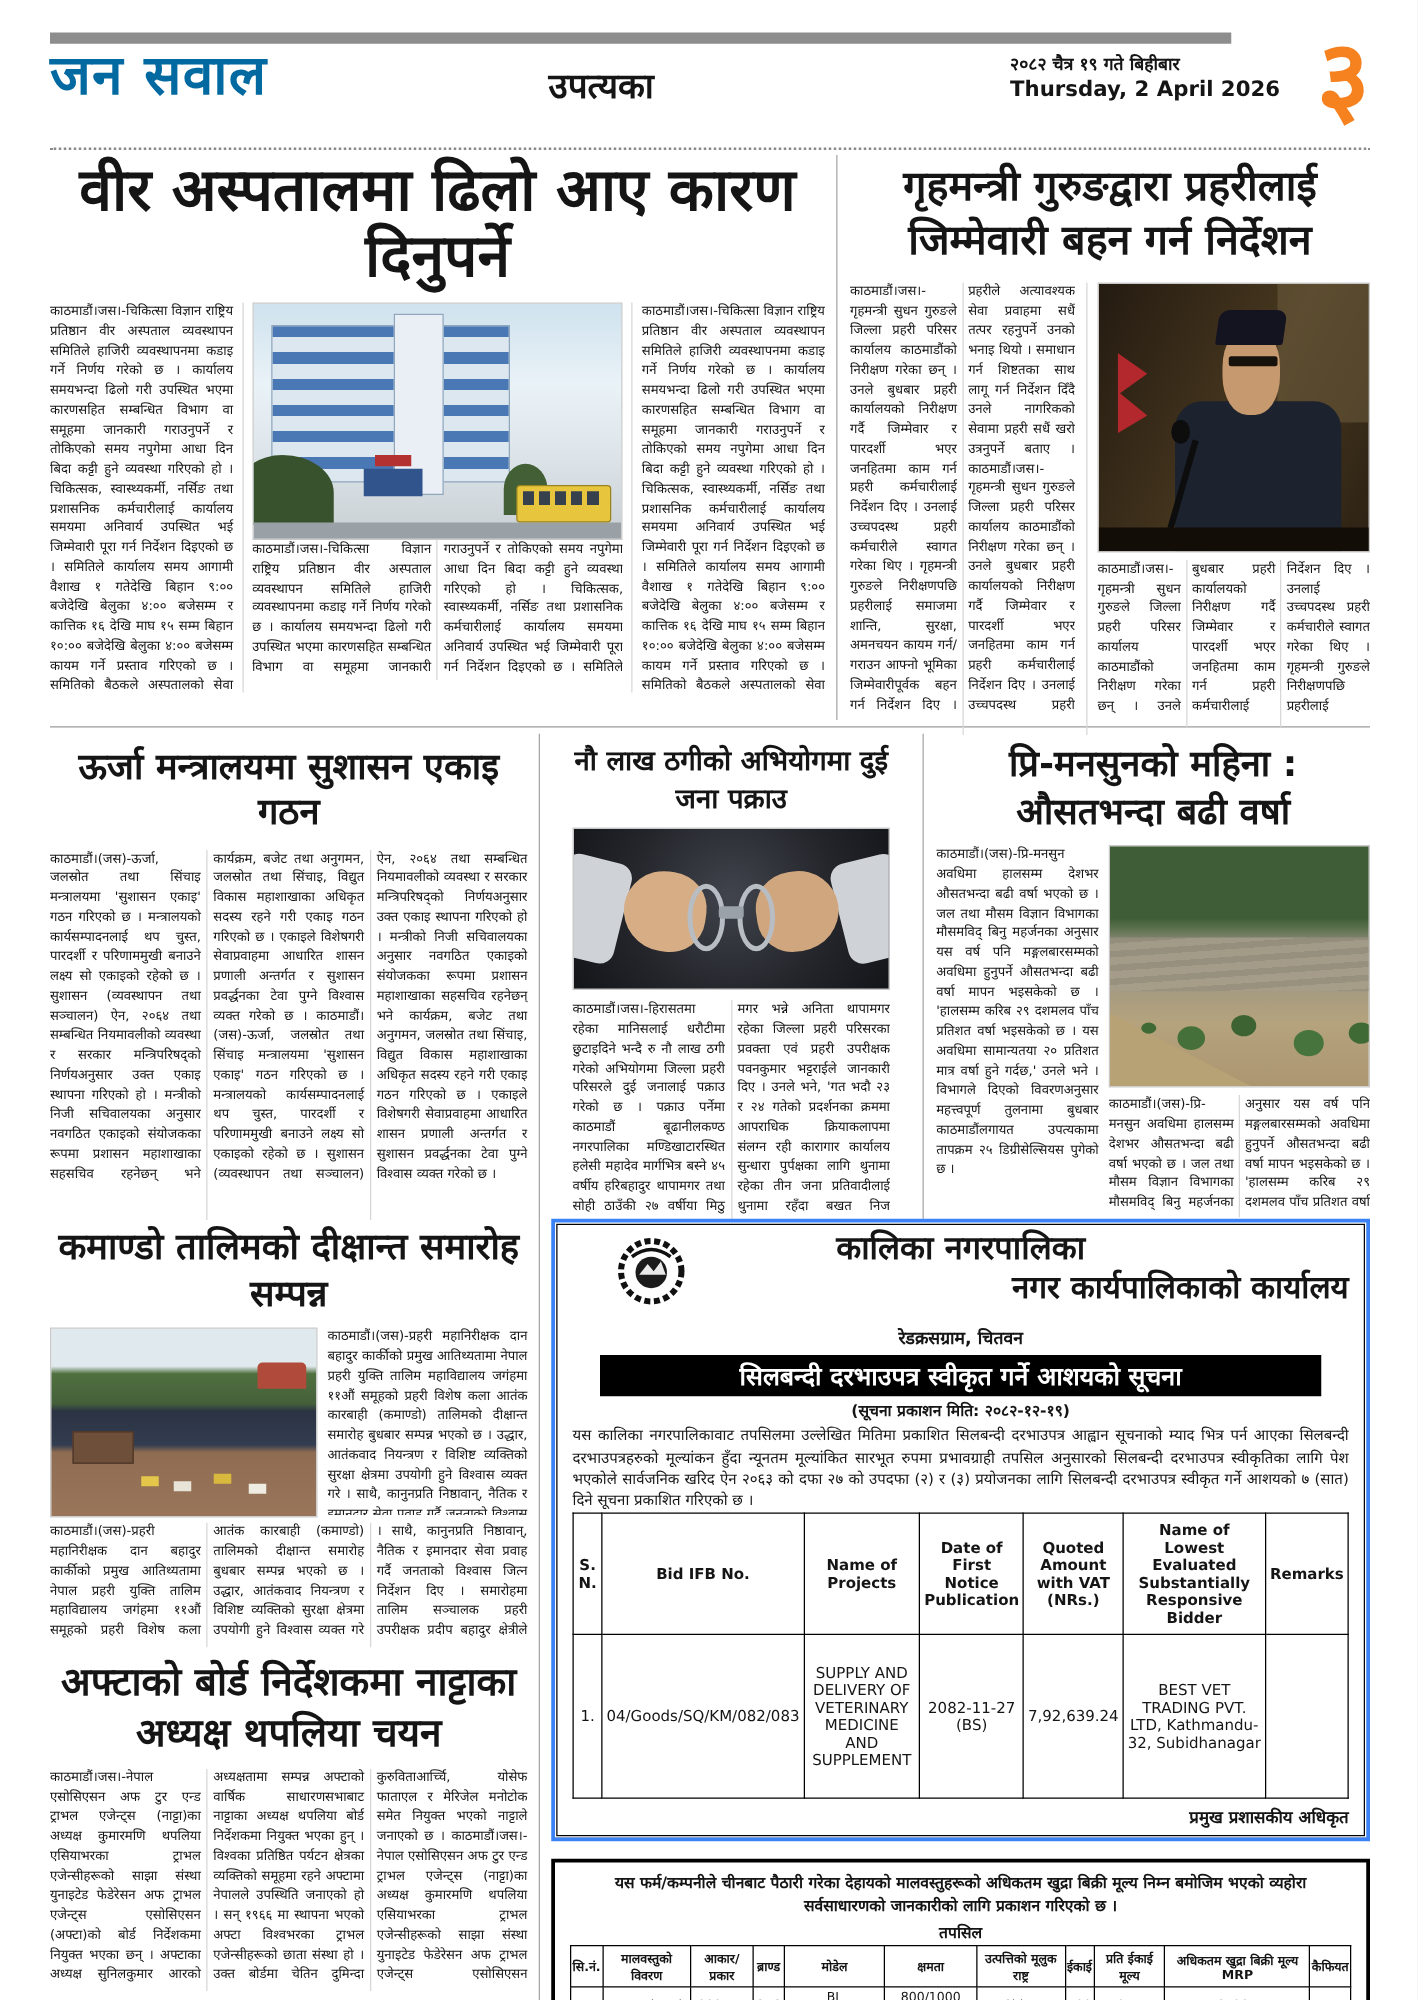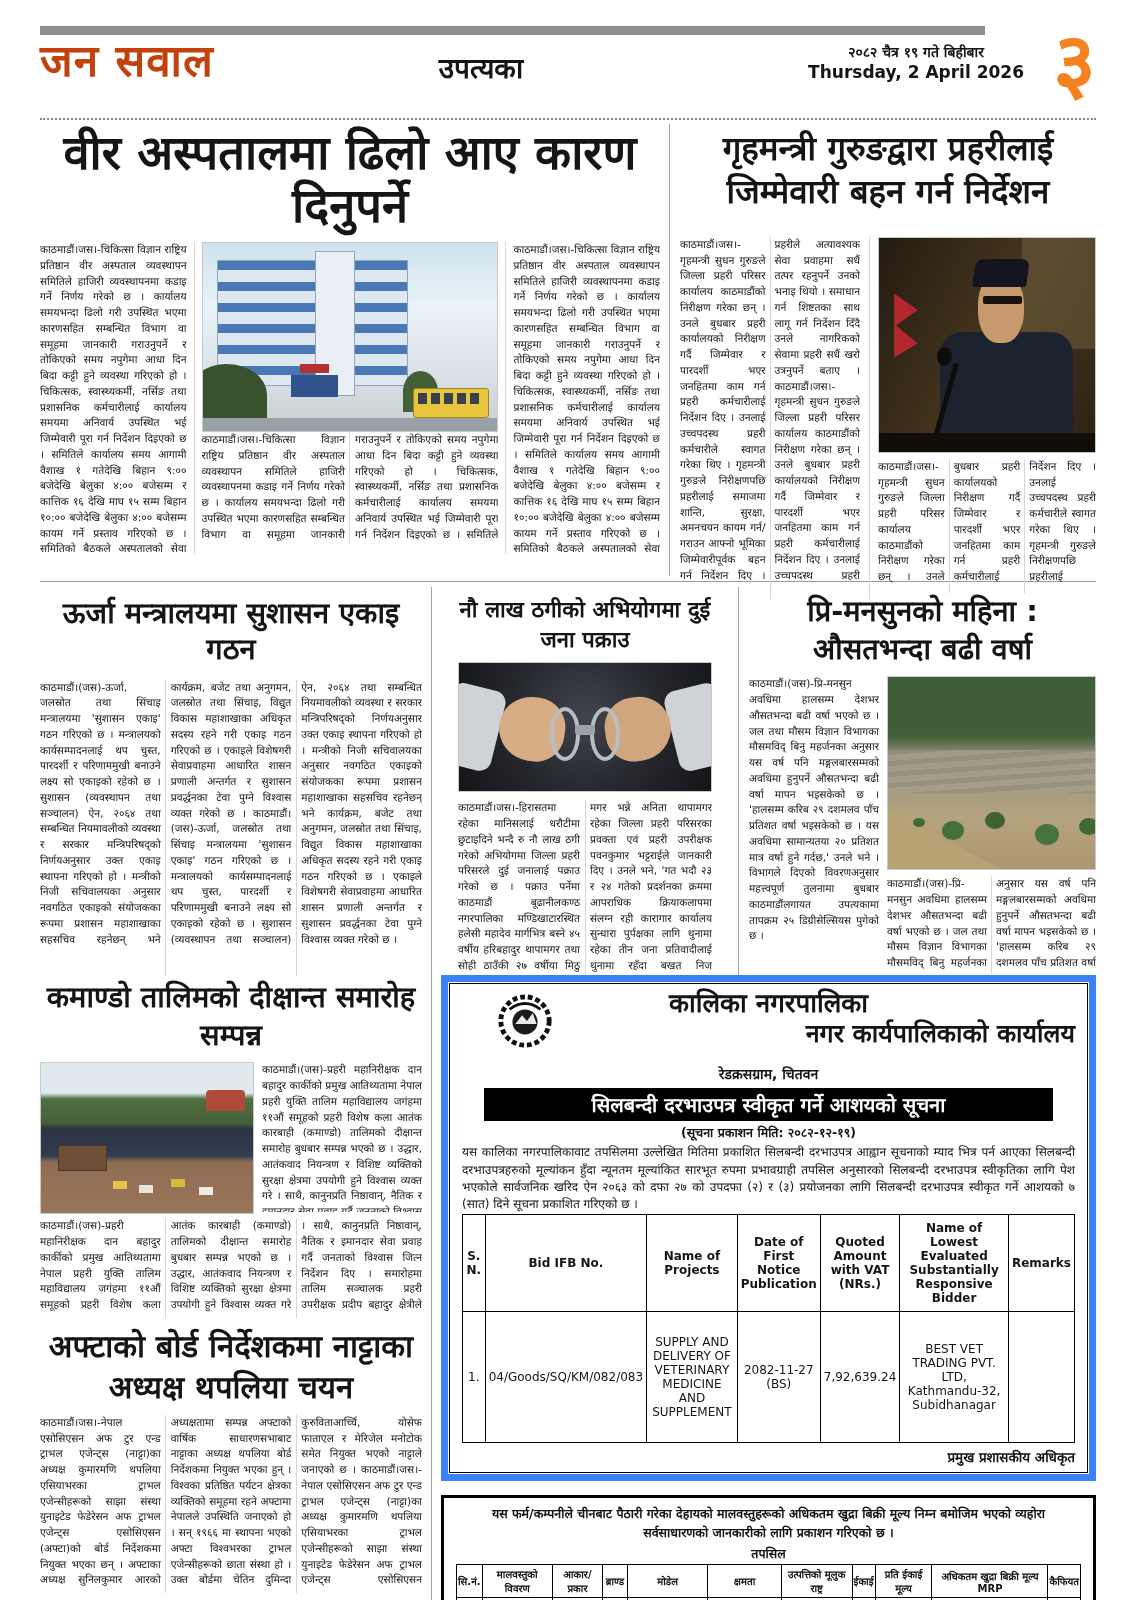--- a/index.html
+++ b/index.html
@@ -2,40 +2,40 @@
 <html><head>
 <meta charset="utf-8">
 <style>
   html,body{margin:0;padding:0;width:1134px;height:1600px;background:#f4f4f2;overflow:hidden;}
   body{font-family:"DejaVu Sans","Liberation Sans",sans-serif;color:#151515;}
   .page{position:relative;width:1134px;height:1600px;background:#fff;box-sizing:border-box;padding:16px 38px 8px 40px;}
   
   .masthead{position:relative;height:86px;}
   .mast-bar{height:9px;background:#8d8d8d;width:945px;margin-top:10px;}
   .mast-row{display:flex;align-items:flex-end;margin-top:4px;}
-  .paper-name{font-size:44px;font-weight:900;color:#c2410c;letter-spacing:1px;line-height:1;}
+  .paper-name{font-size:44px;font-weight:900;color:#0369a1;letter-spacing:1px;line-height:1;}
   .section-name{flex:1;text-align:center;font-size:28px;font-weight:900;line-height:1;padding-right:60px;}
-  .mast-dates{text-align:center;margin-right:72px;line-height:1.25;white-space:nowrap;}
+  .mast-dates{text-align:left;margin-right:72px;line-height:1.25;white-space:nowrap;}
   .date-np{font-size:14px;font-weight:700;}
   .date-en{font-size:17px;font-weight:700;}
   .page-num{position:absolute;right:0;top:-4px;font-size:82px;font-weight:900;color:#f6821f;line-height:1;}
   .mast-rule{border:none;border-top:2px dotted #8a8a8a;margin:6px 0 4px 0;}
   
   .btxt{font-size:10.5px;line-height:1.5;text-align:justify;overflow:hidden;word-break:break-word;}
   .hrule{border:none;border-top:1px solid #9b9b9b;margin:5px 0;}
   
   .row1{display:flex;height:452px;}
   .art1{width:620px;}
   .art1 .headline{font-size:47px;font-weight:900;text-align:center;line-height:1.13;margin:2px 0 10px 0;}
   .art1-body{display:flex;height:312px;}
   .a1col{width:150px;}
   .a1mid{width:304px;border-left:1px solid #d7d7d7;border-right:1px solid #d7d7d7;padding:0 7px;margin:0 7px;}
   .a1mid-text{columns:2;column-gap:10px;column-rule:1px solid #d7d7d7;height:112px;}
   .art2{flex:1;border-left:1px solid #a5a5a5;margin-left:9px;padding-left:10px;}
-  .art2 .headline{font-size:33px;font-weight:800;text-align:center;line-height:1.3;margin:4px 0 23px 0;}
+  .art2 .headline{font-size:33px;font-weight:800;text-align:center;line-height:1.3;margin:4px 0 12px 0;}
   .art2-content{display:flex;height:362px;}
   .a2left{width:180px;columns:2;column-gap:9px;column-rule:1px solid #d7d7d7;}
   .a2right{flex:1;margin-left:9px;border-left:1px solid #d7d7d7;padding-left:8px;}
   .a2right-text{columns:3;column-gap:9px;column-rule:1px solid #d7d7d7;height:134px;margin-top:6px;}
   
   .row2{display:flex;height:388px;}
   .art3{width:382px;padding-right:9px;}
   .art3 .headline{font-size:29px;font-weight:800;text-align:center;line-height:1.25;margin:8px 0 12px 0;}
   .art3-text{columns:3;column-gap:10px;column-rule:1px solid #d7d7d7;height:296px;}
   .art4{width:254px;border-left:1px solid #a5a5a5;border-right:1px solid #a5a5a5;padding:0 26px;}
@@ -52,21 +52,21 @@
   .row3-left{width:382px;padding-right:9px;}
   .art6 .headline{font-size:29px;font-weight:800;text-align:center;line-height:1.3;margin:4px 0 8px 0;}
   .art6-top{display:flex;height:150px;}
   .art6-side{flex:1;margin-left:8px;}
   .art6-bottom{columns:3;column-gap:10px;column-rule:1px solid #d7d7d7;height:100px;margin-top:6px;}
   .art7{margin-top:8px;}
   .art7 .headline{font-size:31px;font-weight:800;text-align:center;line-height:1.3;margin:6px 0 8px 0;}
   .art7-text{columns:3;column-gap:10px;column-rule:1px solid #d7d7d7;height:178px;}
   .row3-right{flex:1;border-left:1px solid #a5a5a5;padding-left:9px;}
   
-  .nbox{border:7px solid #3b82f6;box-shadow:inset 0 0 0 1px #fff, inset 0 0 0 2px #000;padding:6px 14px 8px 14px;position:relative;}
+  .nbox{border:3px solid #3b82f6;box-shadow:inset 0 0 0 1px #fff, inset 0 0 0 2px #000;padding:6px 14px 8px 14px;position:relative;}
   .n1-logo{position:absolute;left:48px;top:10px;width:58px;height:58px;}
   .n1-org1{text-align:center;font-size:26px;font-weight:900;line-height:1.2;}
   .n1-org2{text-align:right;font-size:25px;font-weight:900;line-height:1.2;}
   .n1-addr{text-align:center;font-size:14px;font-weight:700;margin-top:15px;}
   .n1-bar{background:#000;color:#fff;text-align:center;font-size:20px;font-weight:800;padding:3px 0;margin:5px 22px 3px 22px;}
   .n1-pub{text-align:center;font-size:12.5px;font-weight:700;}
   .n1-body{font-size:12px;line-height:1.45;text-align:justify;margin-top:3px;}
   .n-tapasil{text-align:center;font-size:12.5px;font-weight:700;margin:3px 0 2px 0;}
   table.ntab{width:100%;border-collapse:collapse;}
   table.ntab th,table.ntab td{border:1.6px solid #000;text-align:center;vertical-align:middle;}

